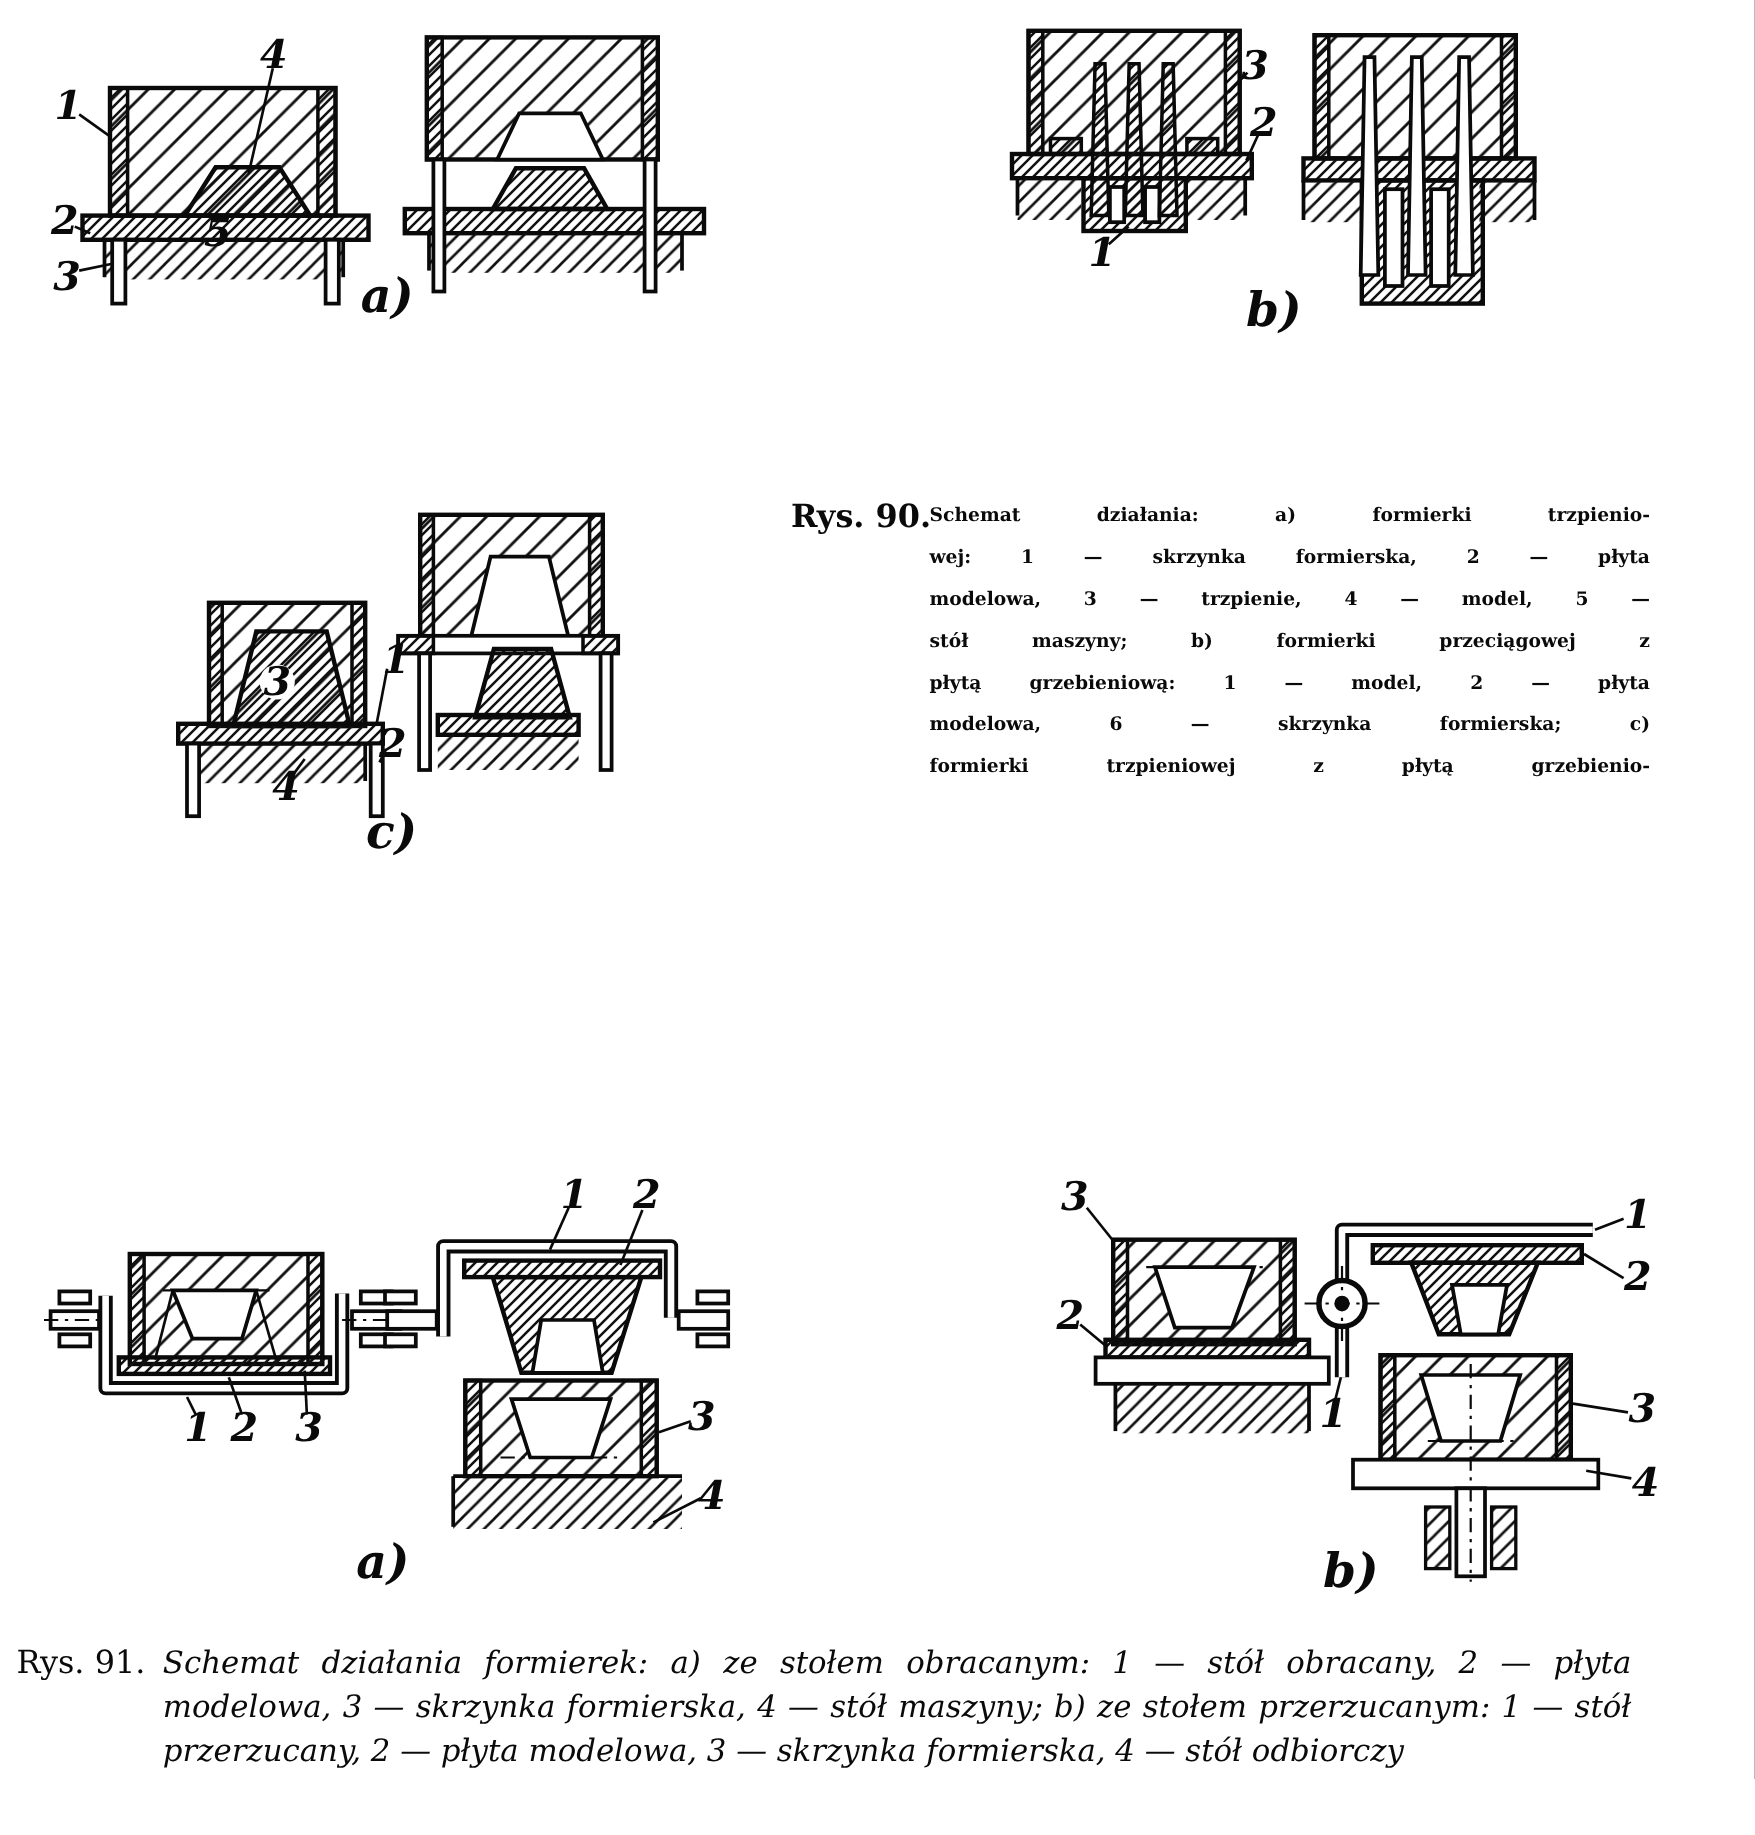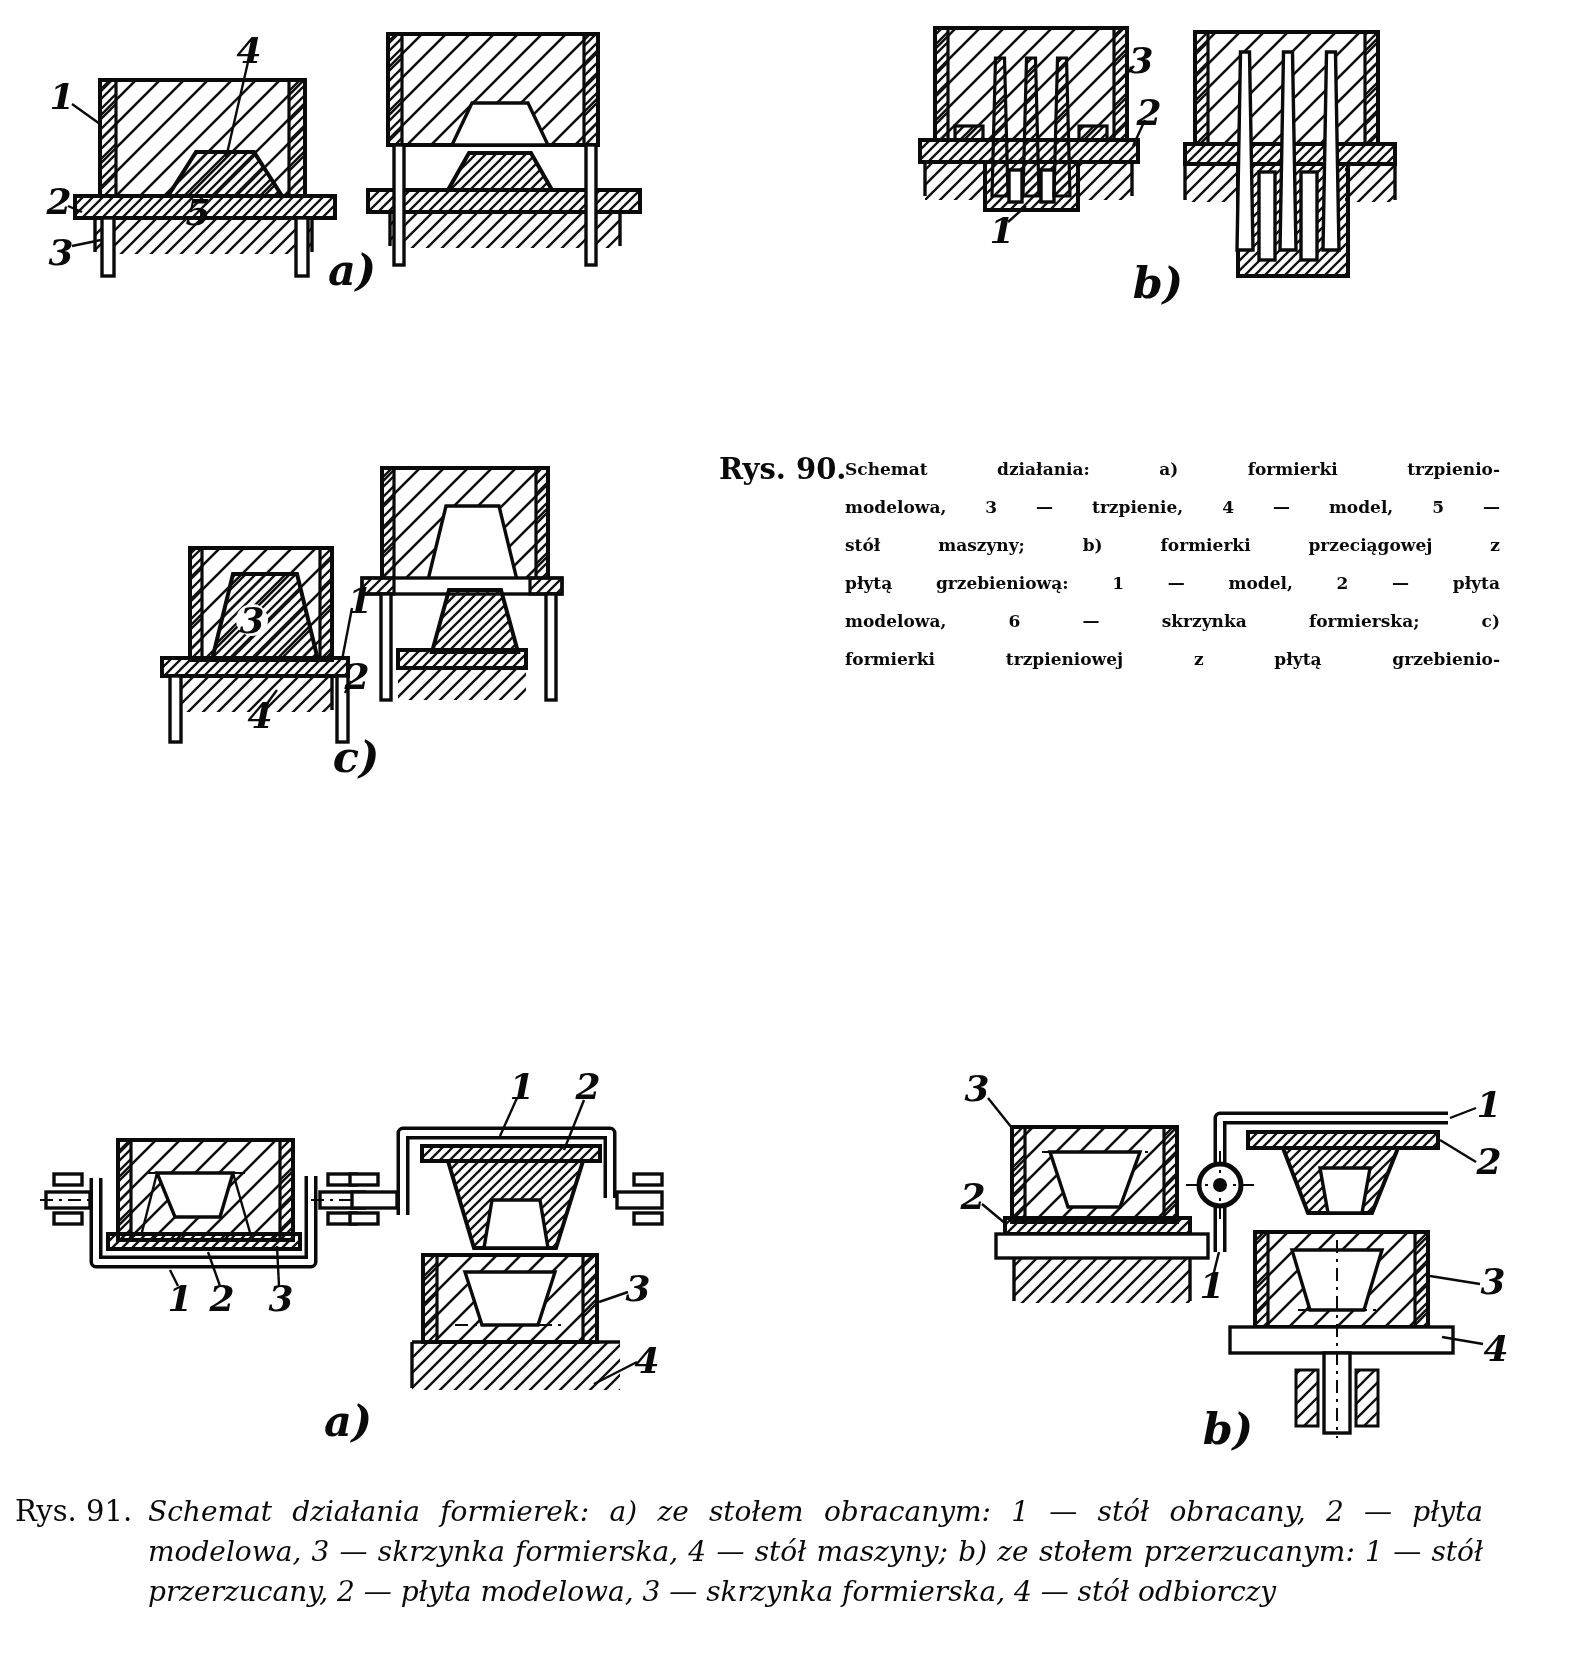--- a/index.html
+++ b/index.html
@@ -286,20 +286,21 @@
   <span class="part-label" style="left:1489px;top:1104px">1</span>
   <span class="part-label" style="left:1489px;top:1161px">2</span>
   <span class="part-label" style="left:1212px;top:1285px">1</span>
   <span class="part-label" style="left:1493px;top:1281px">3</span>
   <span class="part-label" style="left:1496px;top:1348px">4</span>
   <span class="sub-letter" style="left:1228px;top:1429px">b)</span>
 
   <span class="cap-prefix cap90-prefix">Rys. 90.</span>
   <div class="cap90-lines">
     <div class="cap-line">Schemat działania: a) formierki trzpienio-</div>
+    <div class="cap-line">wej: 1 — skrzynka formierska, 2 — płyta</div>
     <div class="cap-line">modelowa, 3 — trzpienie, 4 — model, 5 —</div>
     <div class="cap-line">stół maszyny; b) formierki przeciągowej z</div>
     <div class="cap-line">płytą grzebieniową: 1 — model, 2 — płyta</div>
     <div class="cap-line">modelowa, 6 — skrzynka formierska; c)</div>
     <div class="cap-line">formierki trzpieniowej z płytą grzebienio-</div>
   </div>
 
   <span class="cap-prefix cap91-prefix">Rys. 91.</span>
   <div class="cap91-lines">
     <div class="cap-line">Schemat działania formierek: a) ze stołem obracanym: 1 — stół obracany, 2 — płyta</div>

